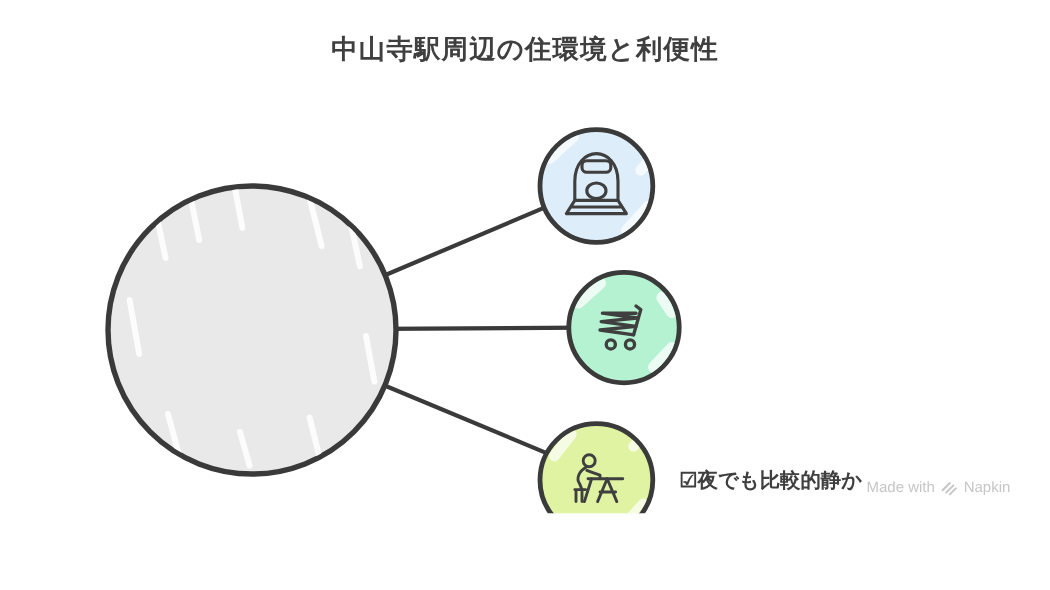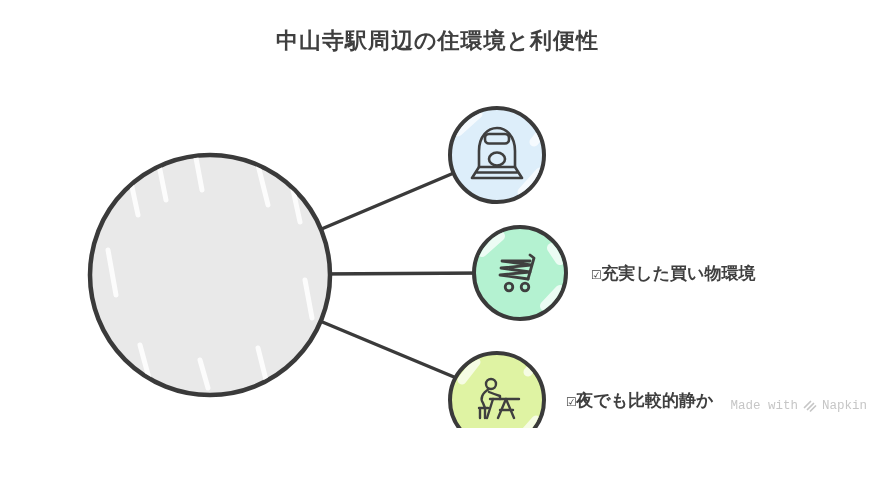--- a/index.html
+++ b/index.html
@@ -1,20 +1,20 @@
 <!DOCTYPE html>
 <html><head>
 <meta charset="utf-8">
 <style>
   html,body{margin:0;padding:0;background:#fff;}
   .canvas{
     position:relative;
     width:875px;height:428px;
     background:#ffffff;
-    font-family:Liberation Mono, monospace;
+    font-family:Liberation Sans, sans-serif;
     overflow:hidden;
   }
   .title{
     position:absolute;top:26px;left:0;width:875px;
     text-align:center;
     font-size:22px;font-weight:bold;color:#3f3f3f;
     letter-spacing:1px;
   }
   .diagram-svg{position:absolute;left:0;top:0;}
   .center-label{
@@ -26,22 +26,22 @@
   .item-label{
     position:absolute;
     font-size:17px;font-weight:bold;color:#3f3f3f;
     white-space:nowrap;
     transform:translateY(-50%);
   }
   .item-label-1{left:566px;top:155px;}
   .item-label-2{left:591px;top:273px;}
   .item-label-3{left:566px;top:400px;}
   .watermark{
-    position:absolute;right:8px;bottom:15px;
-    display:flex;align-items:flex-start;gap:5px;
+    position:absolute;right:33px;bottom:15px;
+    display:flex;align-items:flex-end;gap:5px;
     font-size:12.5px;color:#c6c6c6;
     cursor:pointer;
   }
   .watermark svg{display:block;}
 </style>
 </head>
 <body>
 
 <div class="canvas">
 
@@ -127,21 +127,20 @@
         <path d="M -5 -13 C -12 -9 -14 -3 -11 1 L -9 6 L -9 16"></path>
         <path d="M -5 -10 C 0 -8 3 -7 6 -6 L 6 -3"></path>
         <path d="M -15 6 L -6 6 M -14 6 L -14 16"></path>
         <path d="M -4 -3 L 25 -3"></path>
         <path d="M -1 -3 L -7 16 M 12 -3 L 4 16 M 12 -3 L 20 16 M 6 8 L 19 8"></path>
       </g>
     </g>
   </svg>
 
 
-  <div class="item-label item-label-2">☑充実した買い物環境</div>
   <div class="item-label item-label-3">☑夜でも比較的静か</div>
 
   <div class="watermark">
     <span>Made with</span>
     <svg width="14" height="13" viewBox="0 0 14 13">
       <g stroke="#c6c6c6" stroke-width="1.7" stroke-linecap="round" fill="none">
         <line x1="1.5" y1="8.5" x2="7.5" y2="2.5"></line>
         <line x1="4.5" y1="10.5" x2="10.5" y2="4.5"></line>
         <line x1="7.5" y1="12" x2="12.5" y2="7"></line>
       </g>

